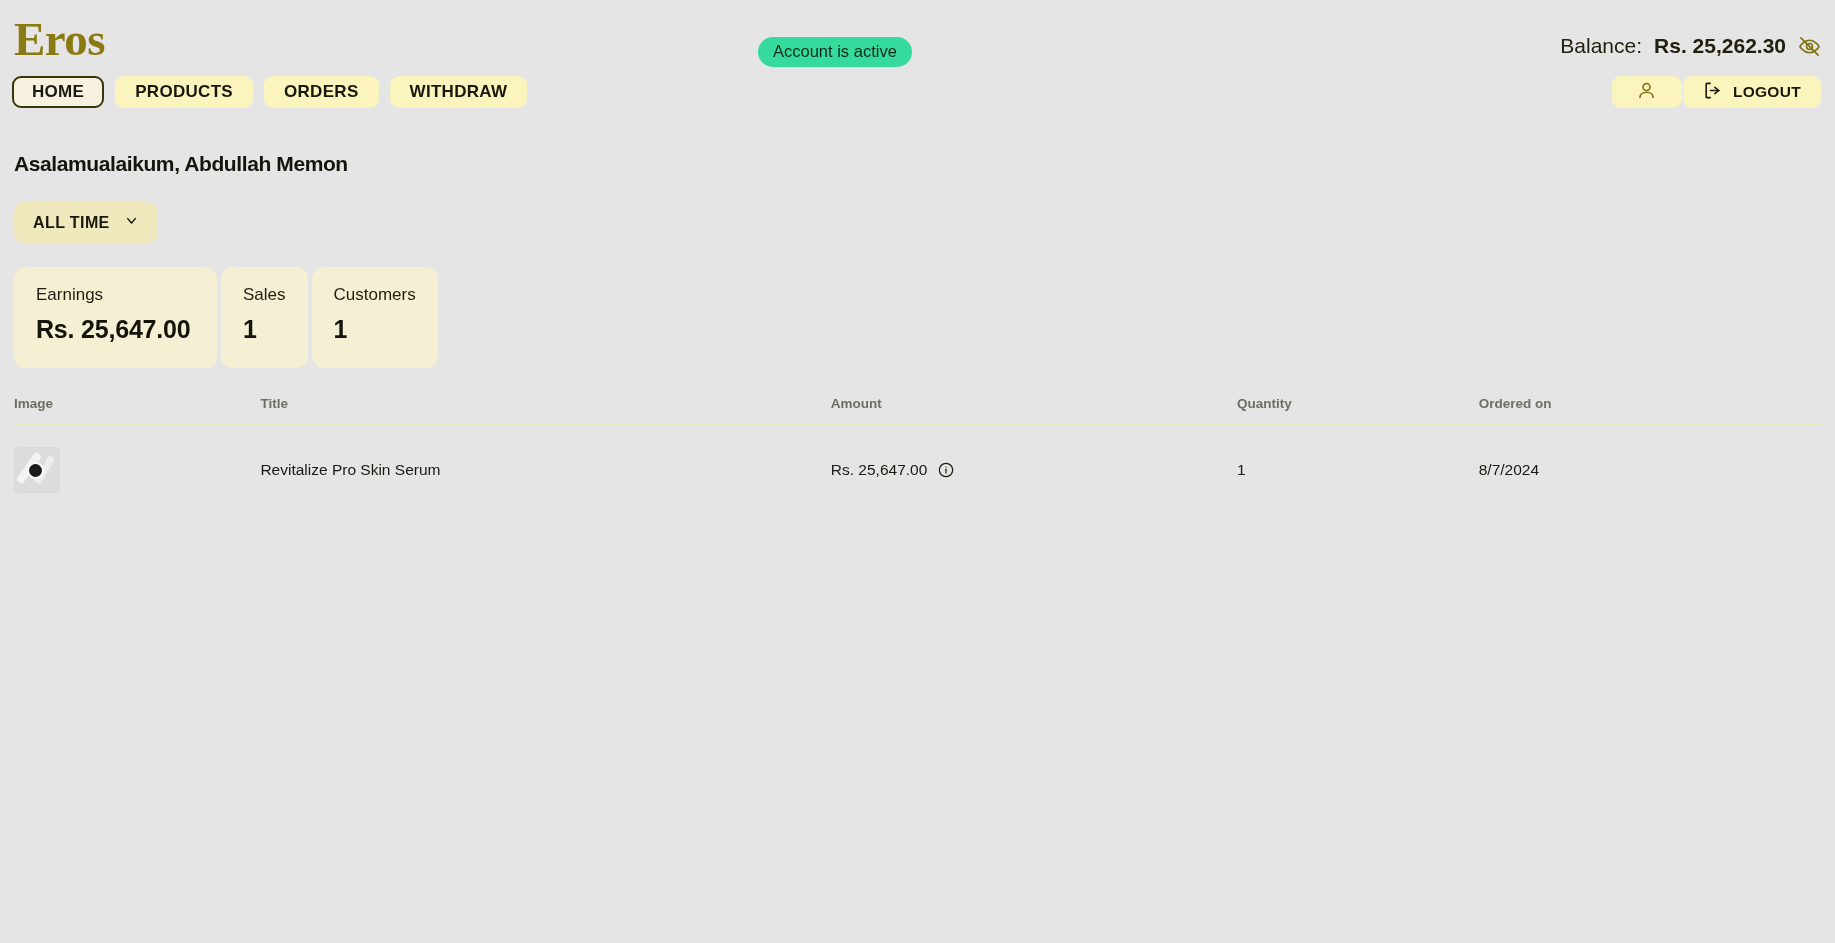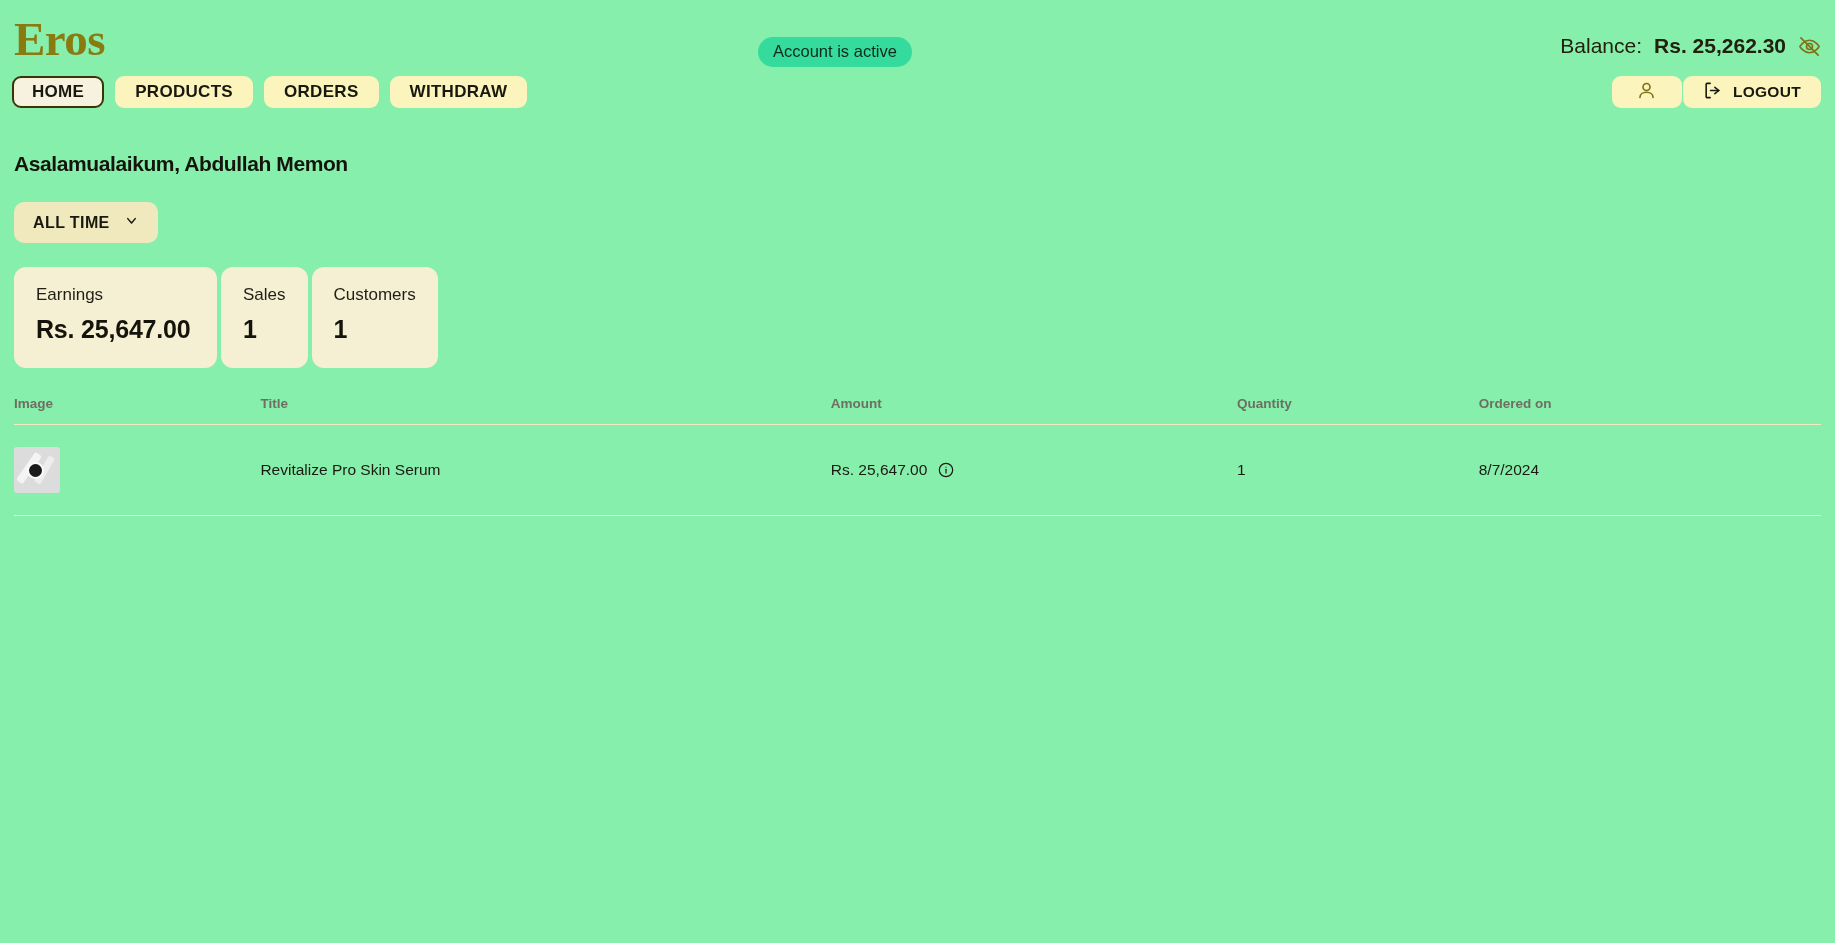--- a/index.html
+++ b/index.html
@@ -10,21 +10,21 @@
     background: #FEFDF2;
     font-family: "Liberation Sans", sans-serif;
     color: #1A1A12;
     overflow: hidden;
   }
 
   .page {
     position: relative;
     width: 1835px;
     height: 943px;
-    background: #86efac;
+    background: #e5e5e5;
   }
 
   
   .topbar {
     position: relative;
     height: 76px;
   }
 
   .logo {
     position: absolute;

